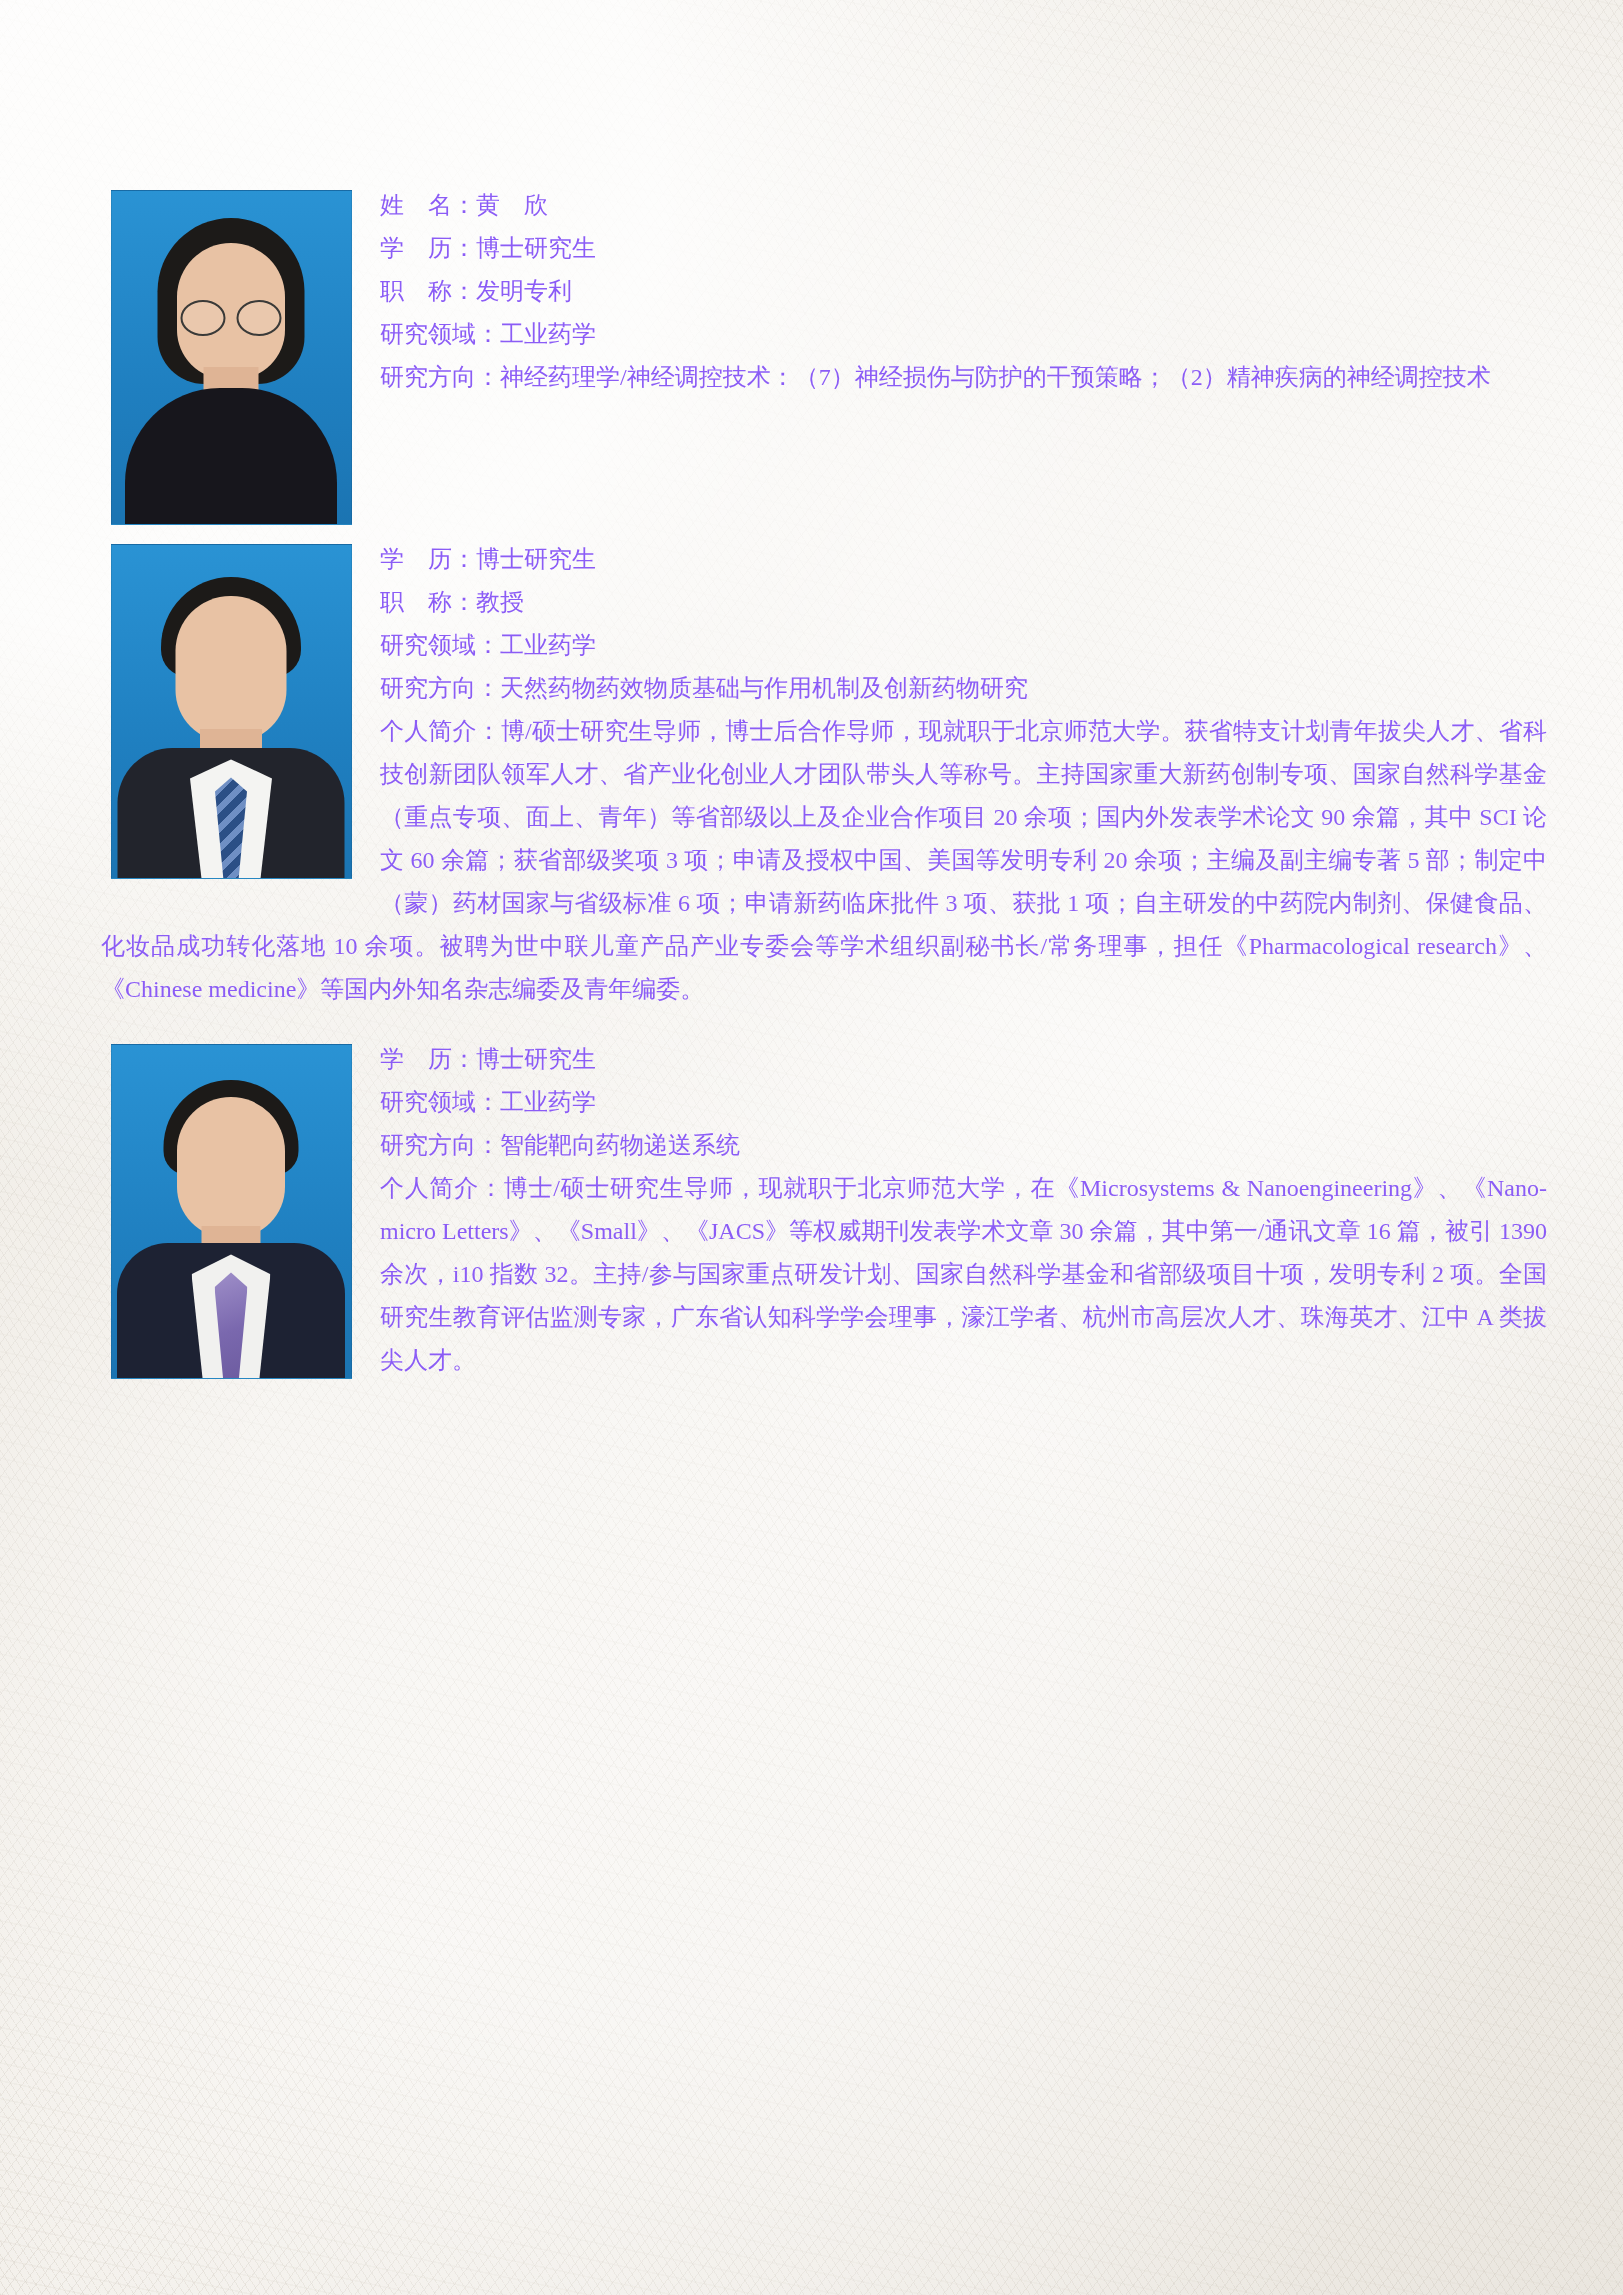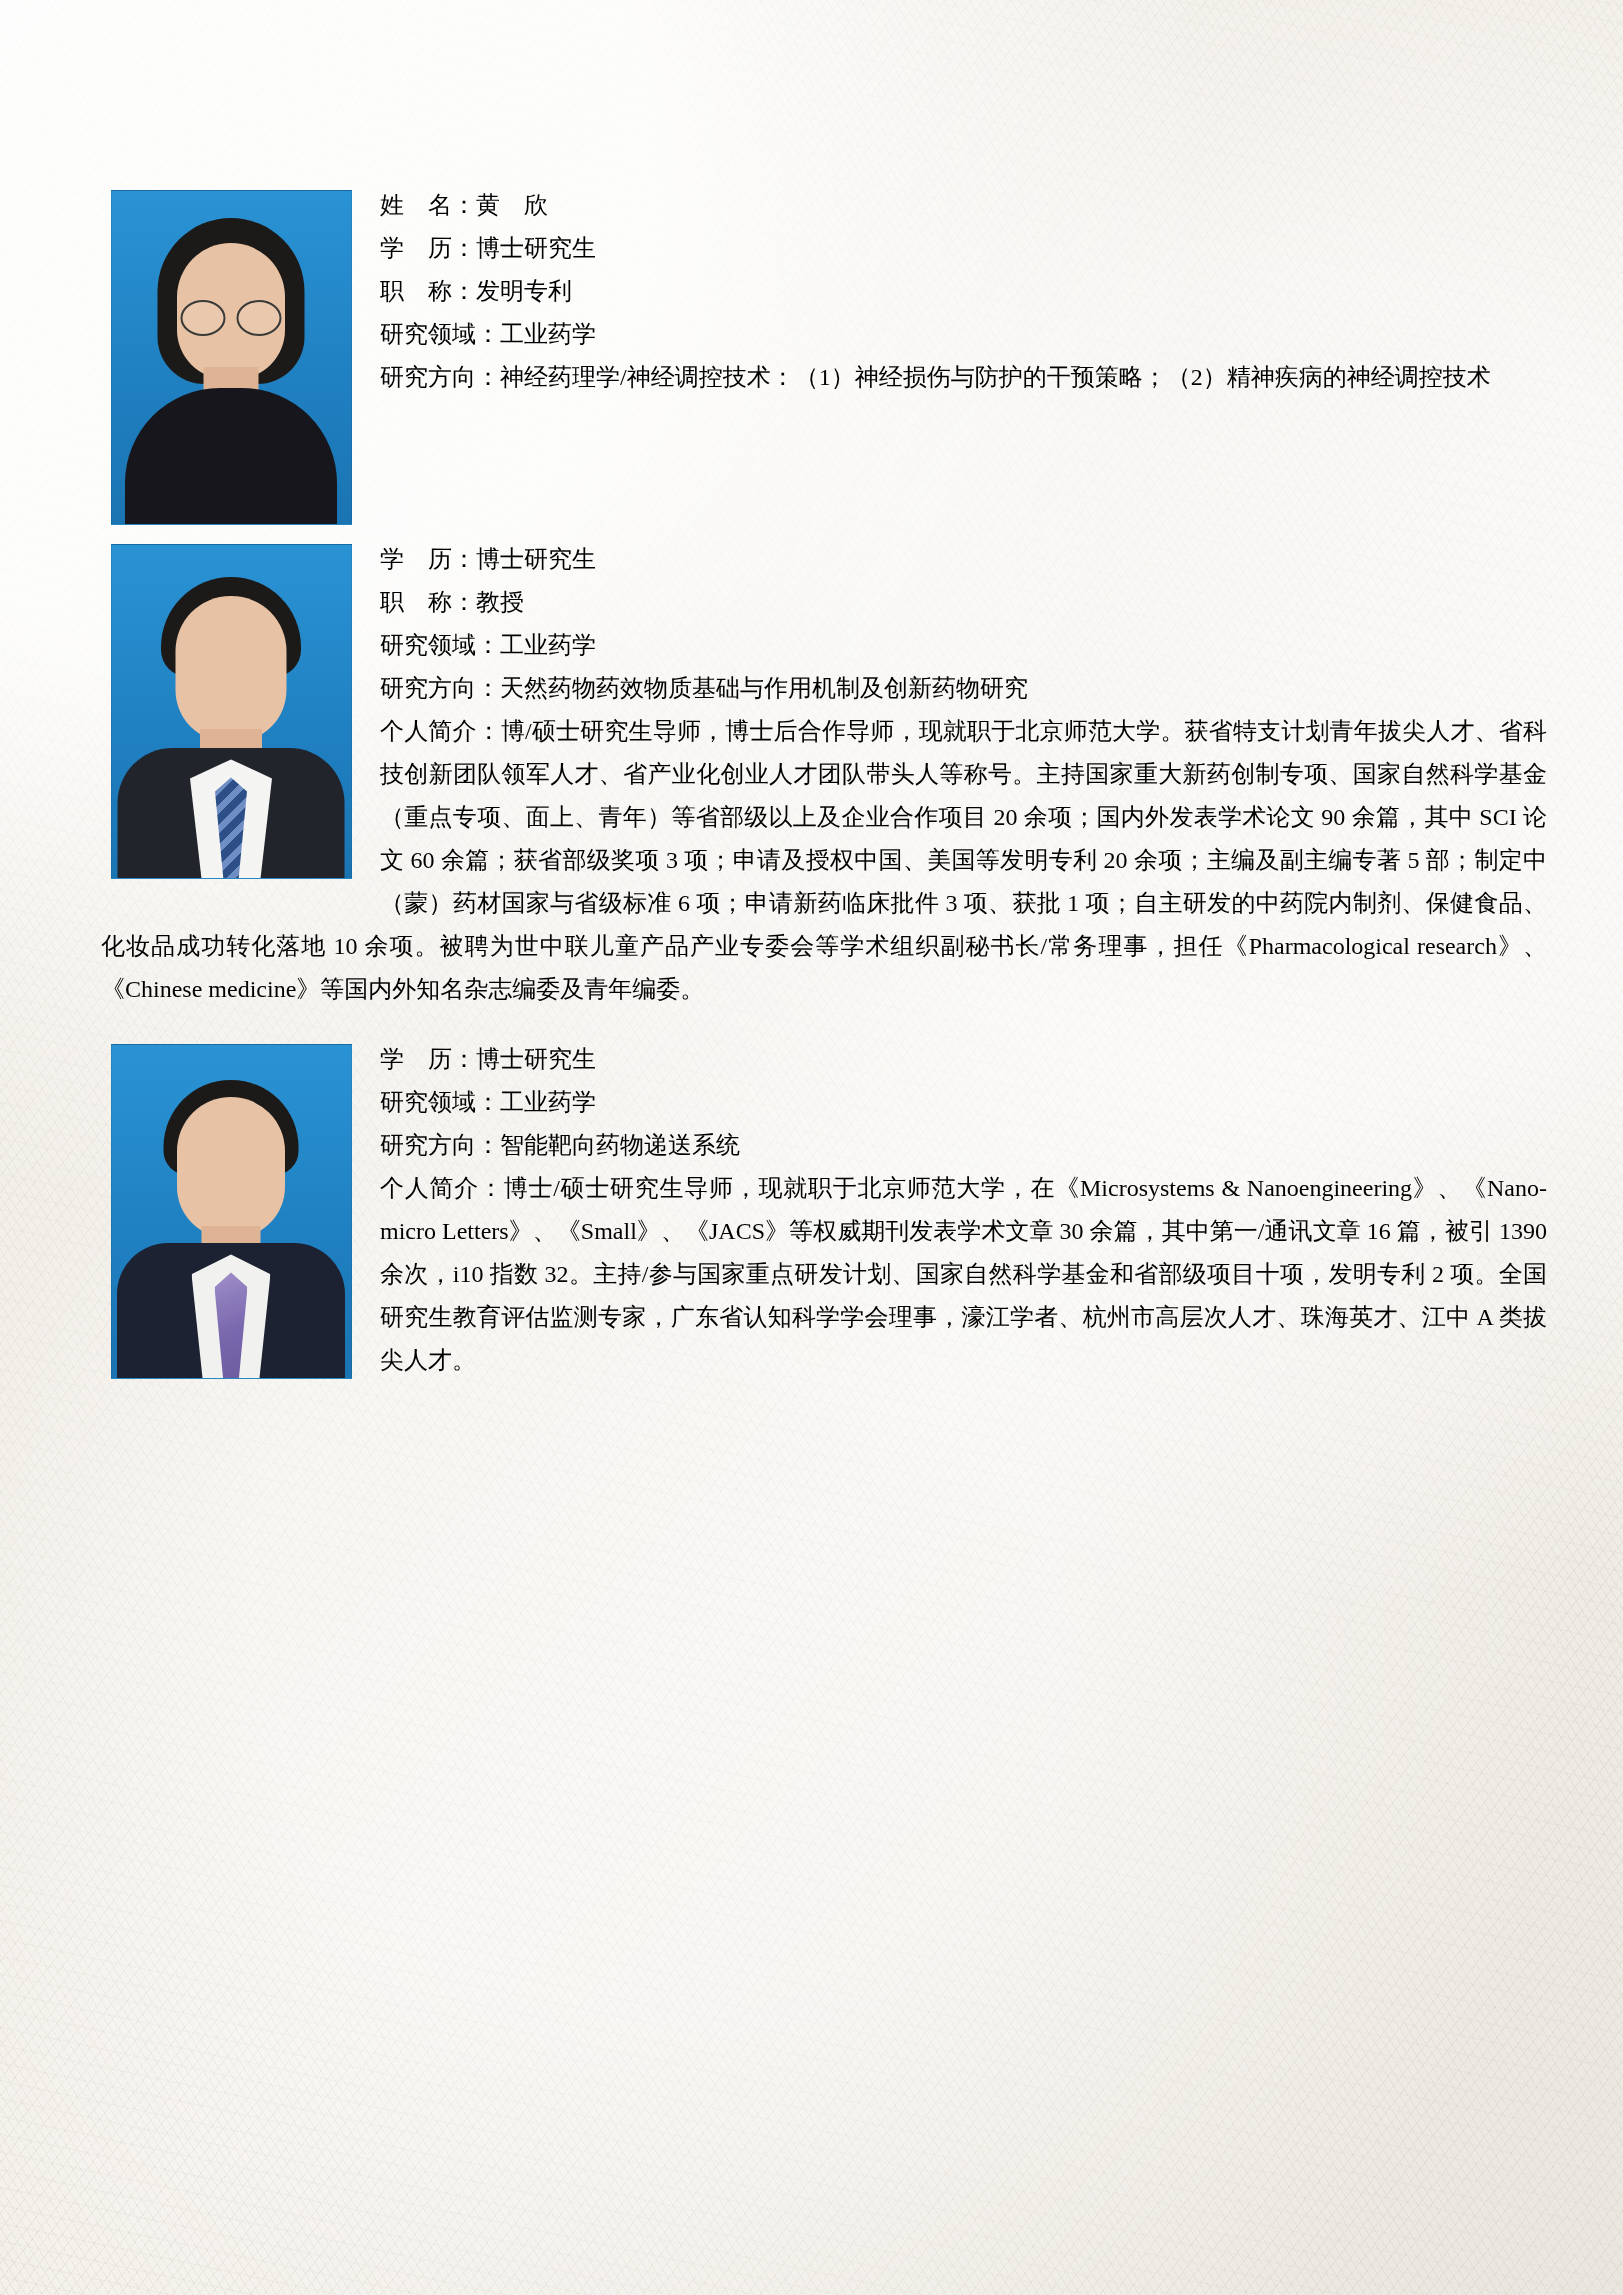--- a/index.html
+++ b/index.html
@@ -124,21 +124,21 @@
   .p3 .face { top: 52px; width: 108px; height: 141px; border-radius: 54px 54px 51px 51px; }
   .p3 .neck { top: 181px; width: 59px; height: 38px; }
   .p3 .body { width: 228px; height: 135px; border-radius: 51px 51px 0 0; background: #1d2233; }
   .p3 .shirt { width: 79px; height: 124px; clip-path: polygon(50% 0, 100% 16%, 86% 100%, 14% 100%, 0 16%); background: #f1f1ef; }
   .p3 .tie { width: 33px; height: 106px; clip-path: polygon(50% 0, 100% 14%, 74% 100%, 26% 100%, 0 14%);
     background: linear-gradient(160deg, #9f8fc9 0%, #7a68ae 55%, #6d5ca0 100%); }
 
   .lines {
     font-size: 24px;
     line-height: 43px;
-    color: #000000;
+    color: #8b5cf6;
     text-align: justify;
     text-justify: inter-ideograph;
   }
   .lines .row {
     white-space: pre-wrap;
   }
   .lines .para {
     text-indent: 0;
   }
   .clearfix::after {
@@ -165,21 +165,21 @@
           <i></i>
         </div>
       <div class="neck"></div>
       <div class="body"></div>
     </div>
     <div class="lines">
       <div class="row"><span>姓　名：</span><span>黄　欣</span></div>
       <div class="row"><span>学　历：</span><span>博士研究生</span></div>
       <div class="row"><span>职　称：</span><span>发明专利</span></div>
       <div class="row"><span>研究领域：</span><span>工业药学</span></div>
-      <div class="para"><span>研究方向：</span><span>神经药理学/神经调控技术：（1）神经损伤与防护的干预策略；（2）精神疾病的神经调控技术</span></div>
+      <div class="para"><span>研究方向：</span><span>神经药理学/神经调控技术：（7）神经损伤与防护的干预策略；（2）精神疾病的神经调控技术</span></div>
     </div>
   </div>
 
   <div class="gap-1"></div>
 
   <div class="profile clearfix">
     <div class="photo p2">
       <div class="hair"></div>
       <div class="face"></div>
       <div class="neck"></div>

